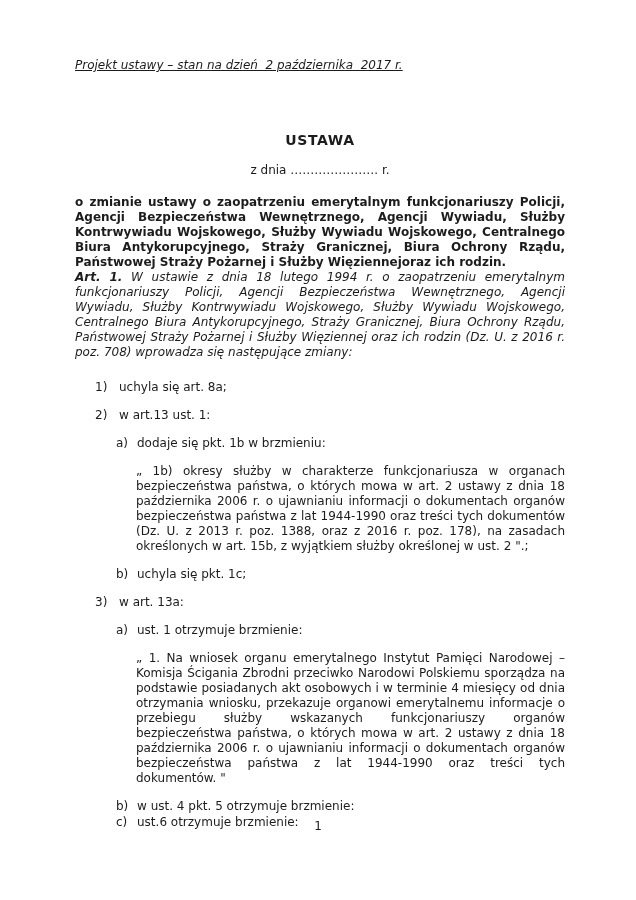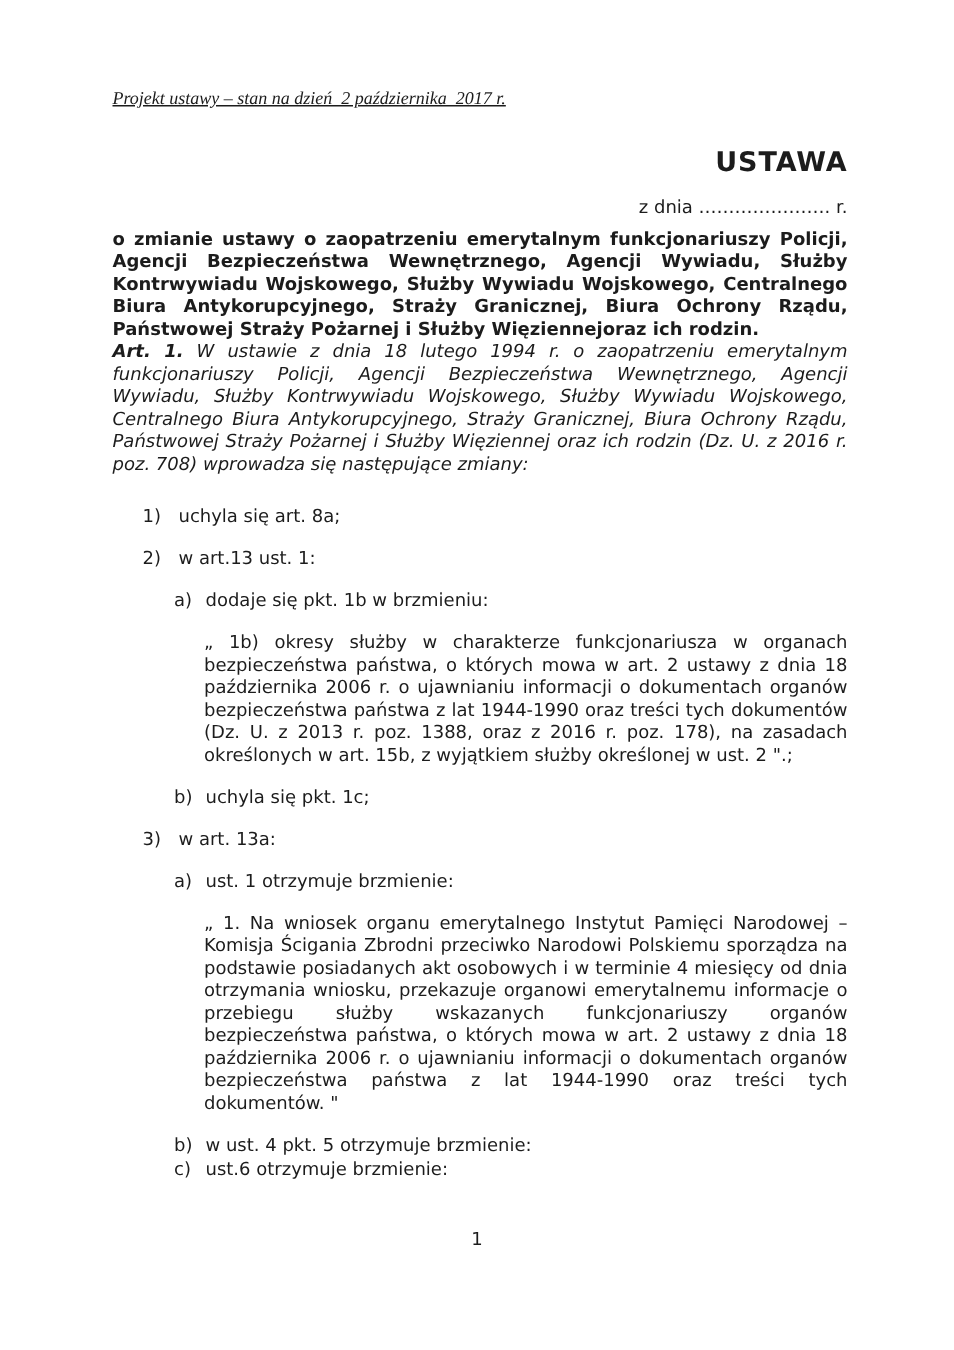--- a/index.html
+++ b/index.html
@@ -20,33 +20,32 @@
   .page {
     position: absolute;
     top: 0; left: 0; right: 0; bottom: 0;
     padding: 58px 71px 0 75px;
     box-sizing: border-box;
   }
   .header-note {
     font-style: italic;
     text-decoration: underline;
     white-space: pre-wrap;
-    margin-bottom: 28px;
-    font-family: Liberation Serif, serif;
+    margin-bottom: 60px;
   }
   .title {
-    text-align: right;
+    text-align: center;
     font-weight: bold;
-    font-size: 18px;
+    font-size: 14px;
     letter-spacing: 0.6px;
     margin-bottom: 15px;
   }
   .date-line {
-    text-align: right;
-    margin-bottom: 6px;
+    text-align: center;
+    margin-bottom: 17px;
   }
   .subject {
     font-weight: bold;
     text-align: justify;
   }
   .article {
     text-align: justify;
     margin-bottom: 20px;
     font-style: italic;
   }

